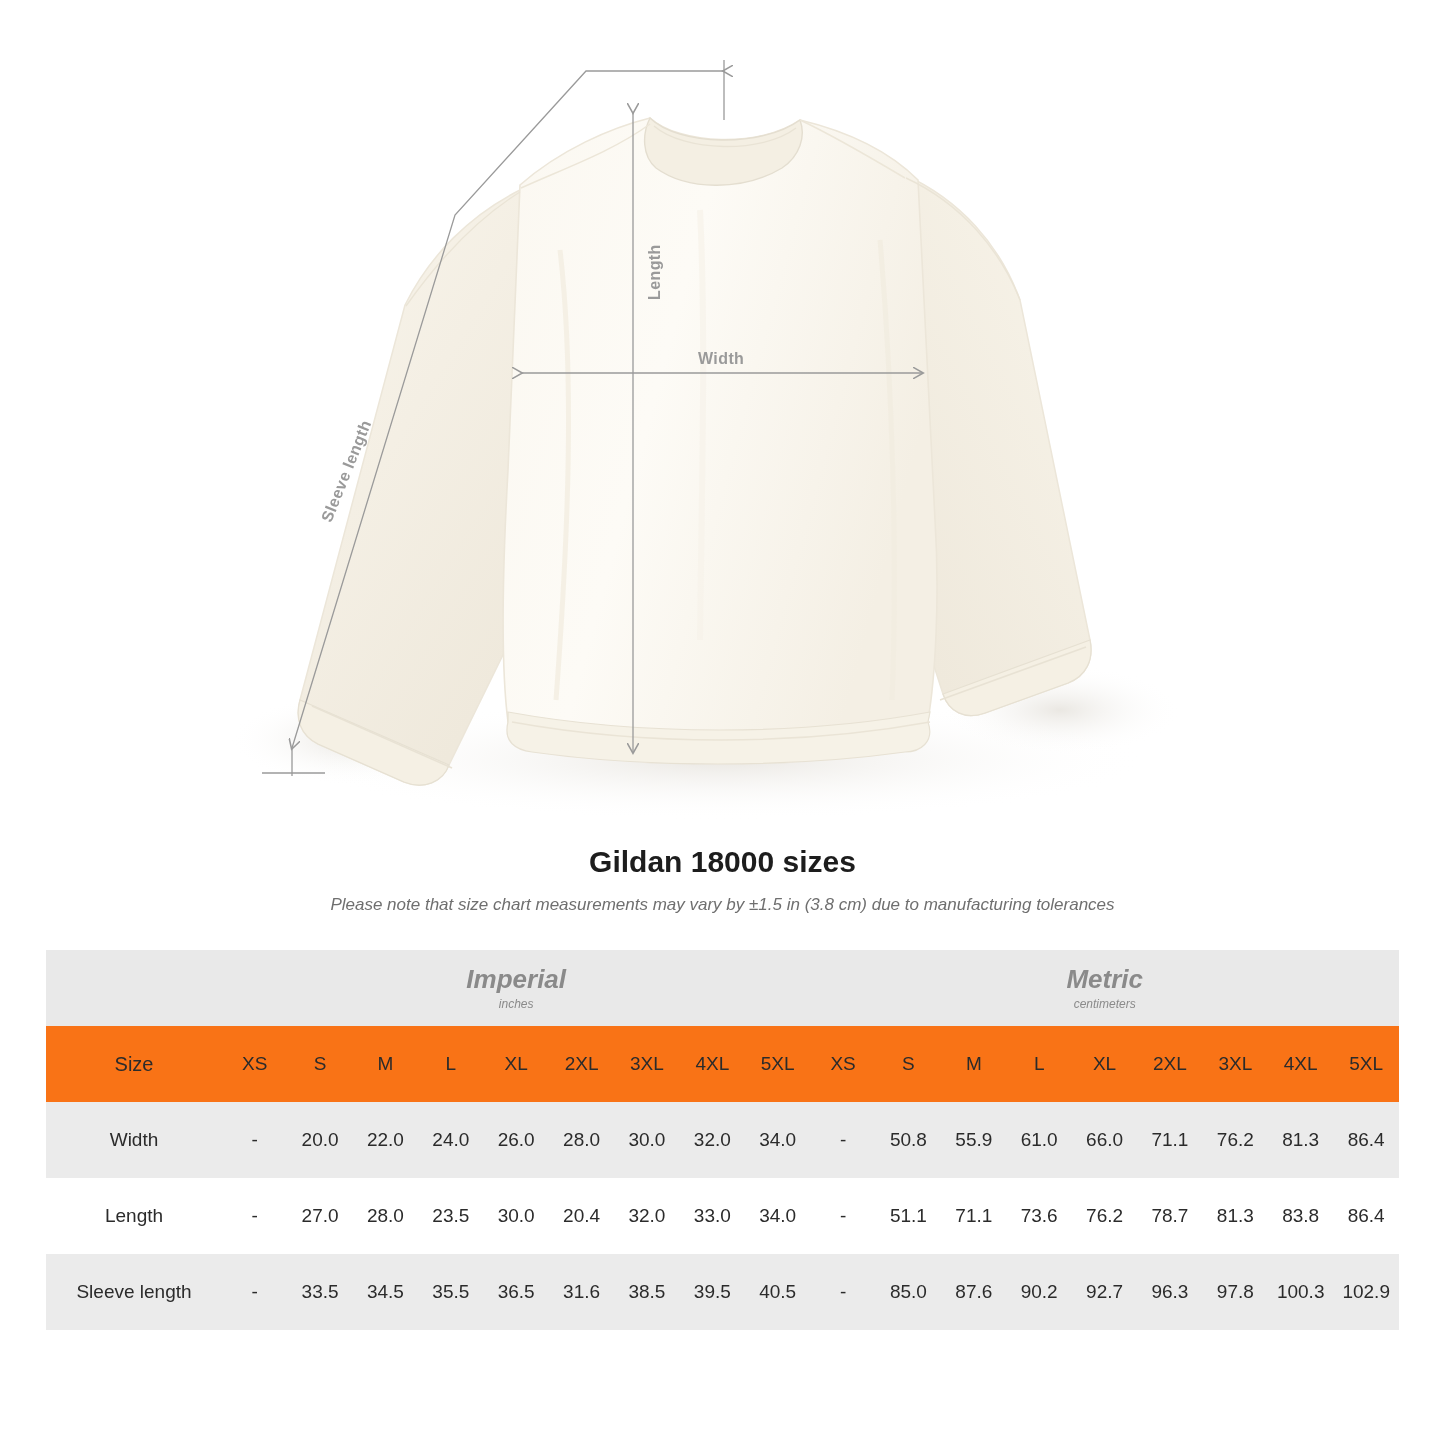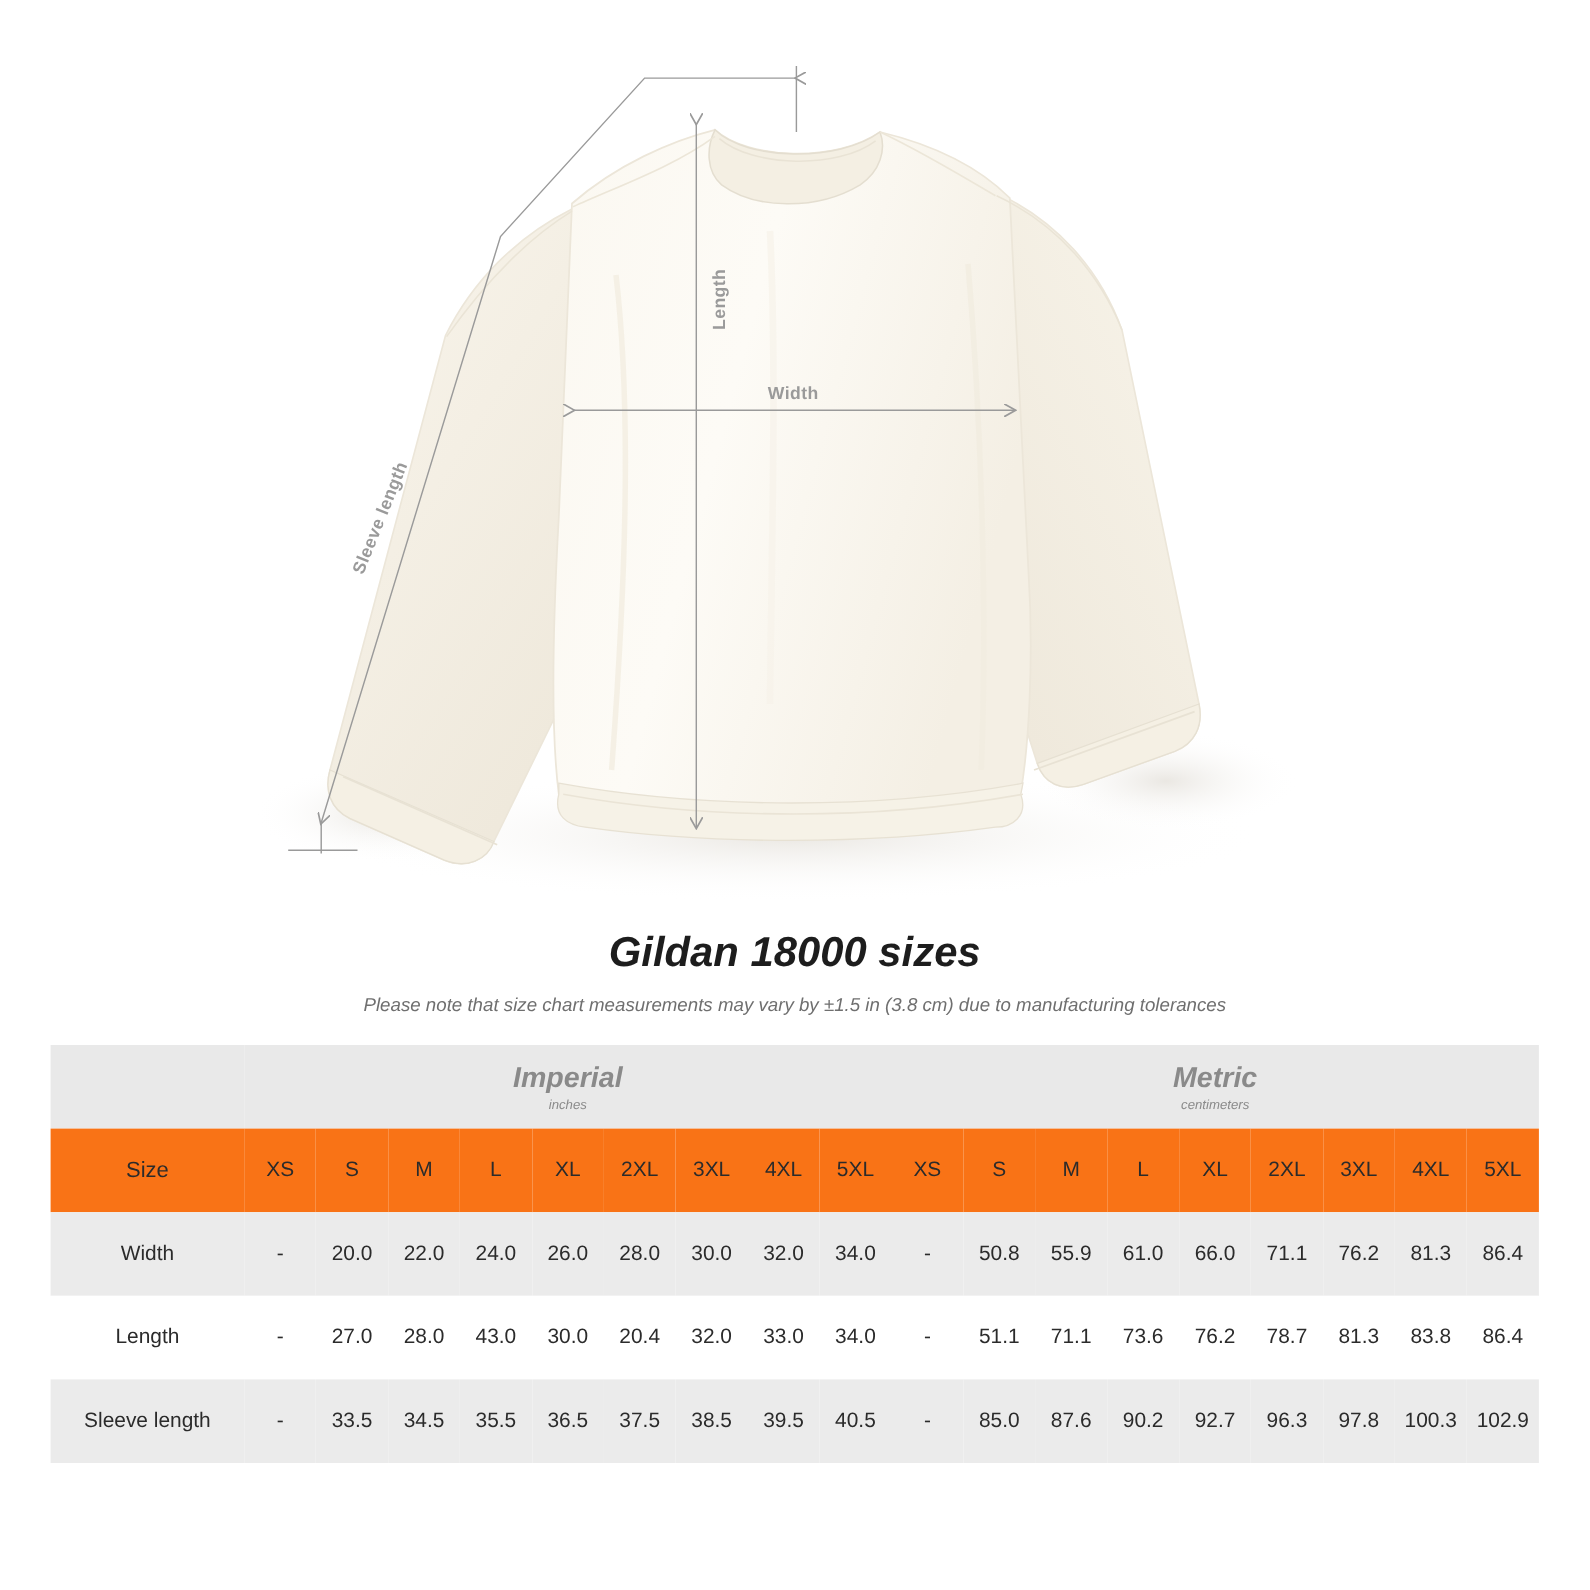--- a/index.html
+++ b/index.html
@@ -55,25 +55,24 @@
 
   
   .title-block {
     position: absolute;
     top: 845px;
     left: 0;
     width: 1445px;
     text-align: center;
   }
   .chart-title {
-    font-size: 38px;
+    font-size: 30px;
     font-weight: bold;
     color: #1d1d1d;
     margin: 0 0 16px 0;
-    font-style: italic;
   }
   .chart-note {
     font-size: 17px;
     font-style: italic;
     color: #6f6f6f;
     margin: 0;
   }
 
   
   .table-wrap {
@@ -288,21 +287,21 @@
           <td class="data-col">76.2</td>
           <td class="data-col">81.3</td>
           <td class="data-col">86.4</td>
         </tr>
 
         <tr class="row-b">
           <td class="rowhead label-col">Length</td>
           <td class="data-col">-</td>
           <td class="data-col">27.0</td>
           <td class="data-col">28.0</td>
-          <td class="data-col">43.0</td>
+          <td class="data-col">23.5</td>
           <td class="data-col">30.0</td>
           <td class="data-col">20.4</td>
           <td class="data-col">32.0</td>
           <td class="data-col">33.0</td>
           <td class="data-col">34.0</td>
           <td class="data-col">-</td>
           <td class="data-col">51.1</td>
           <td class="data-col">71.1</td>
           <td class="data-col">73.6</td>
           <td class="data-col">76.2</td>
@@ -312,21 +311,21 @@
           <td class="data-col">86.4</td>
         </tr>
 
         <tr class="row-a">
           <td class="rowhead label-col">Sleeve length</td>
           <td class="data-col">-</td>
           <td class="data-col">33.5</td>
           <td class="data-col">34.5</td>
           <td class="data-col">35.5</td>
           <td class="data-col">36.5</td>
-          <td class="data-col">37.5</td>
+          <td class="data-col">31.6</td>
           <td class="data-col">38.5</td>
           <td class="data-col">39.5</td>
           <td class="data-col">40.5</td>
           <td class="data-col">-</td>
           <td class="data-col">85.0</td>
           <td class="data-col">87.6</td>
           <td class="data-col">90.2</td>
           <td class="data-col">92.7</td>
           <td class="data-col">96.3</td>
           <td class="data-col">97.8</td>

